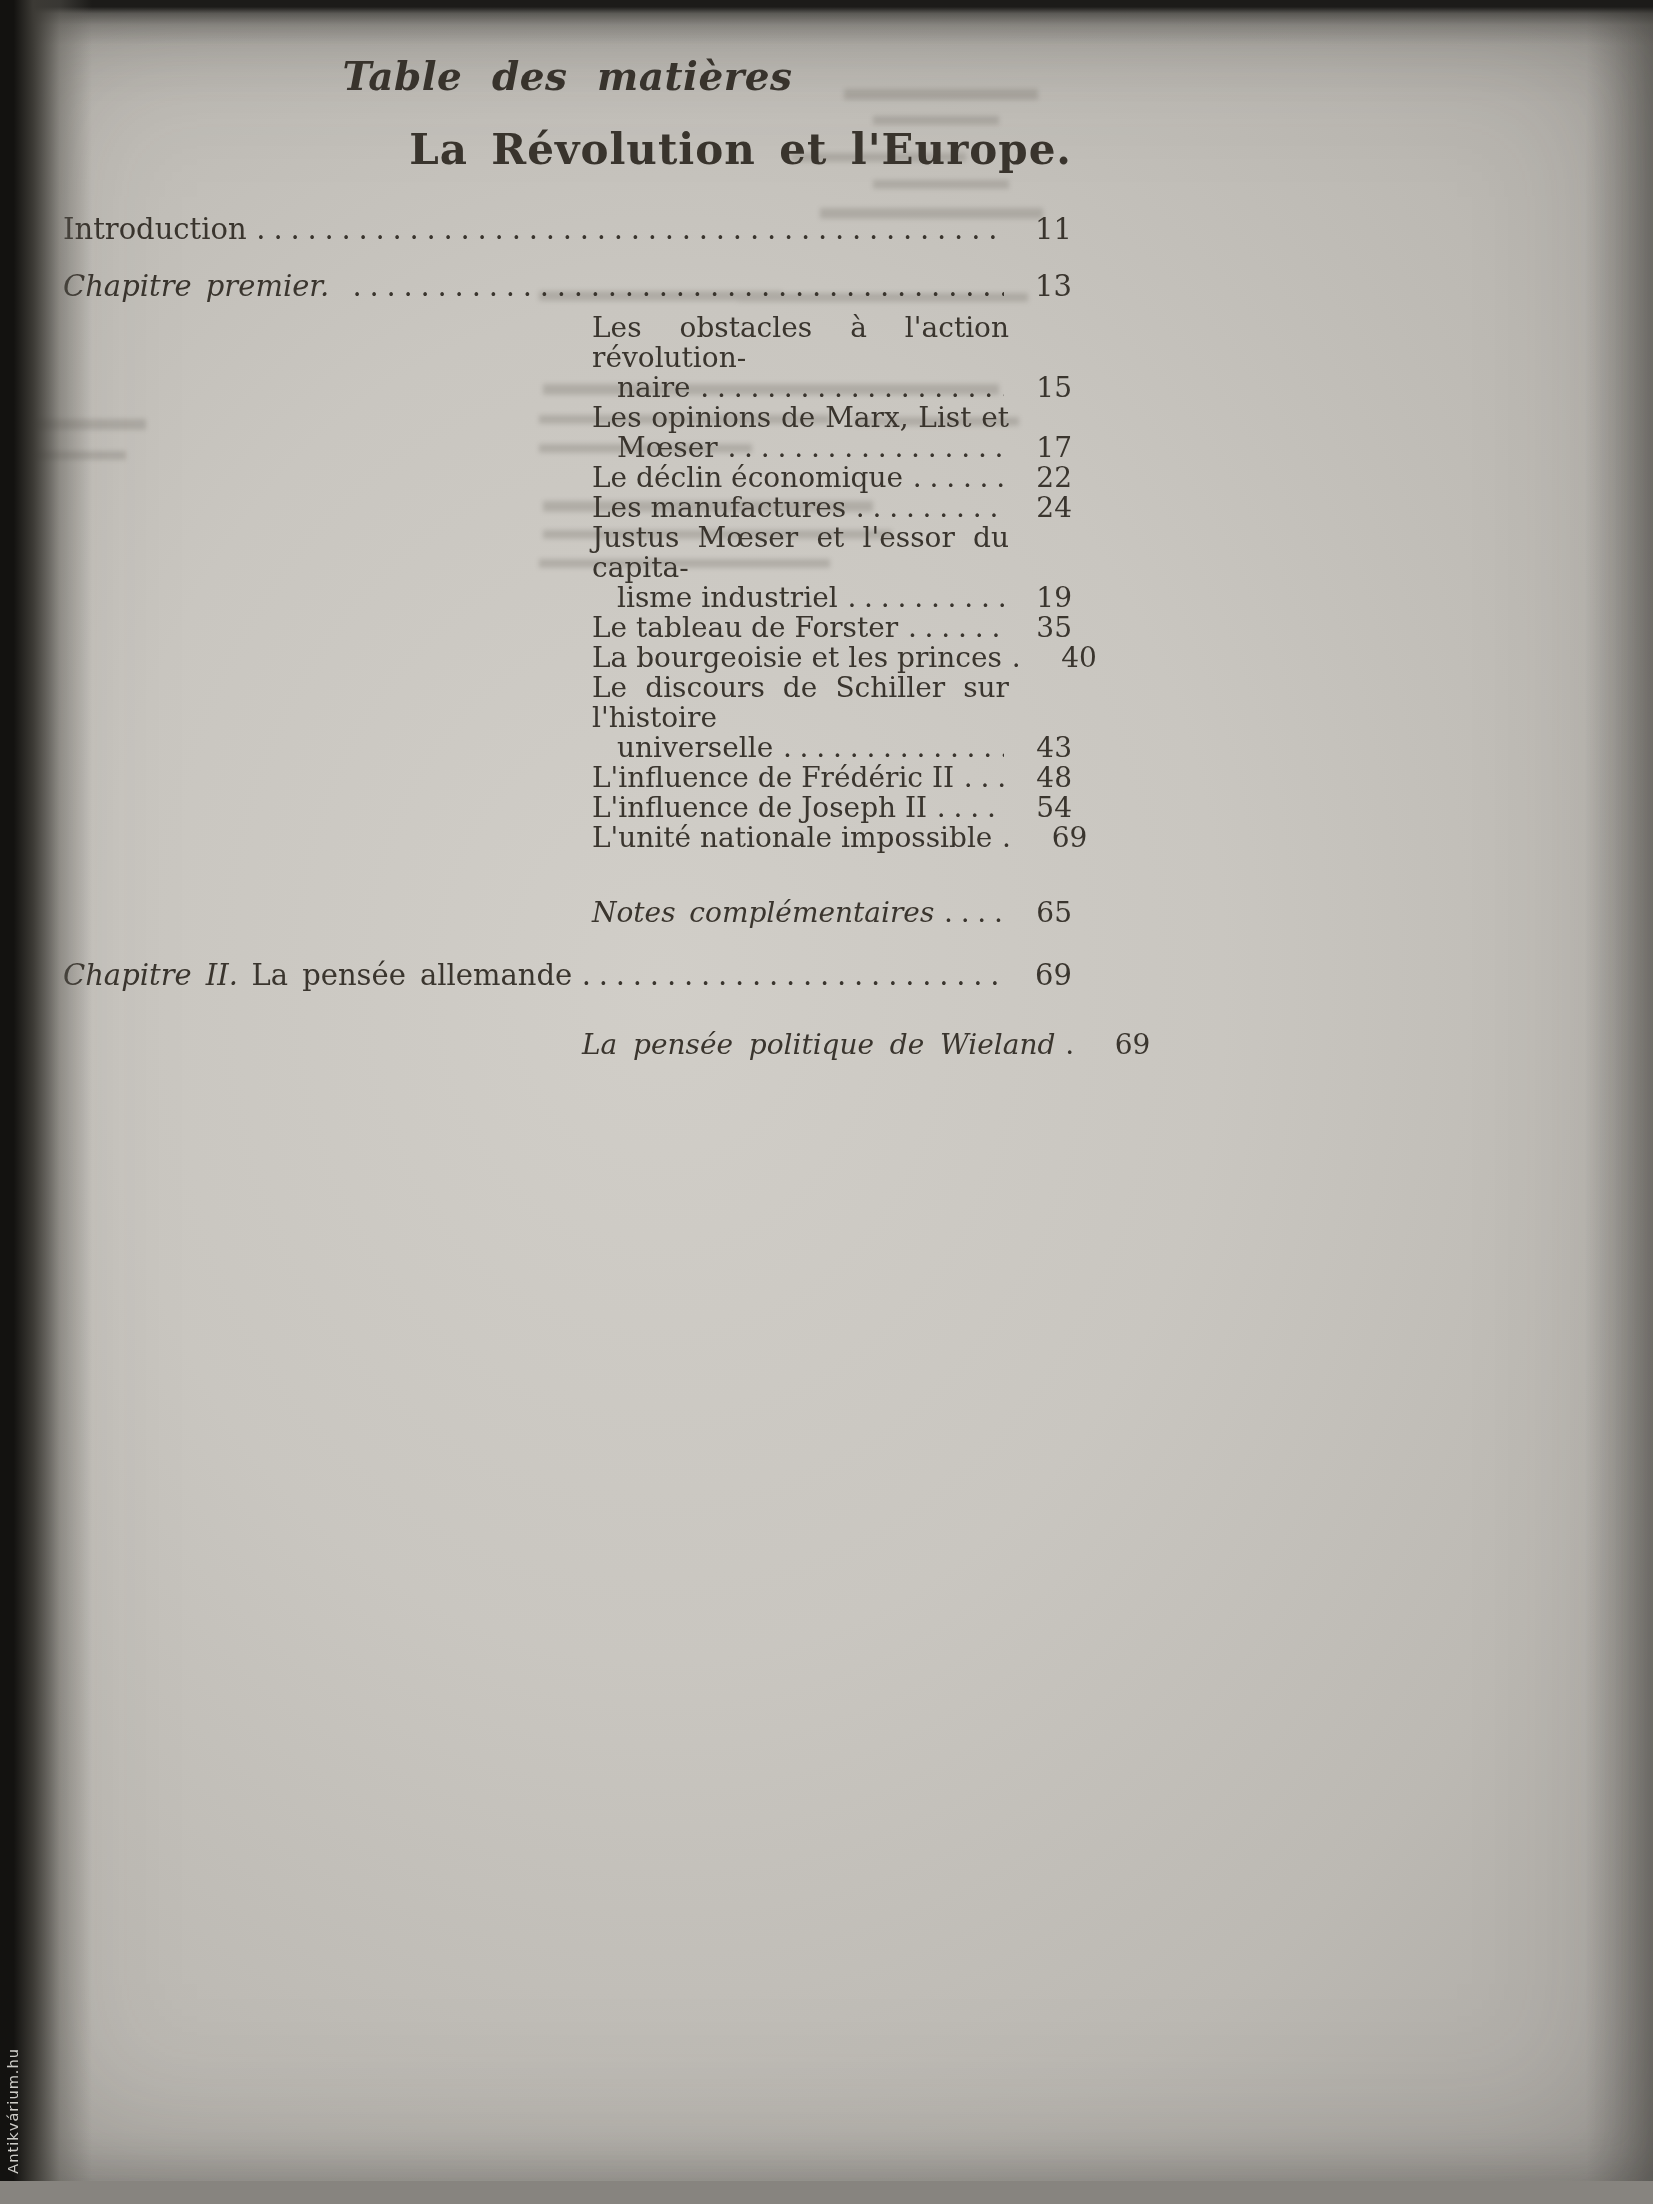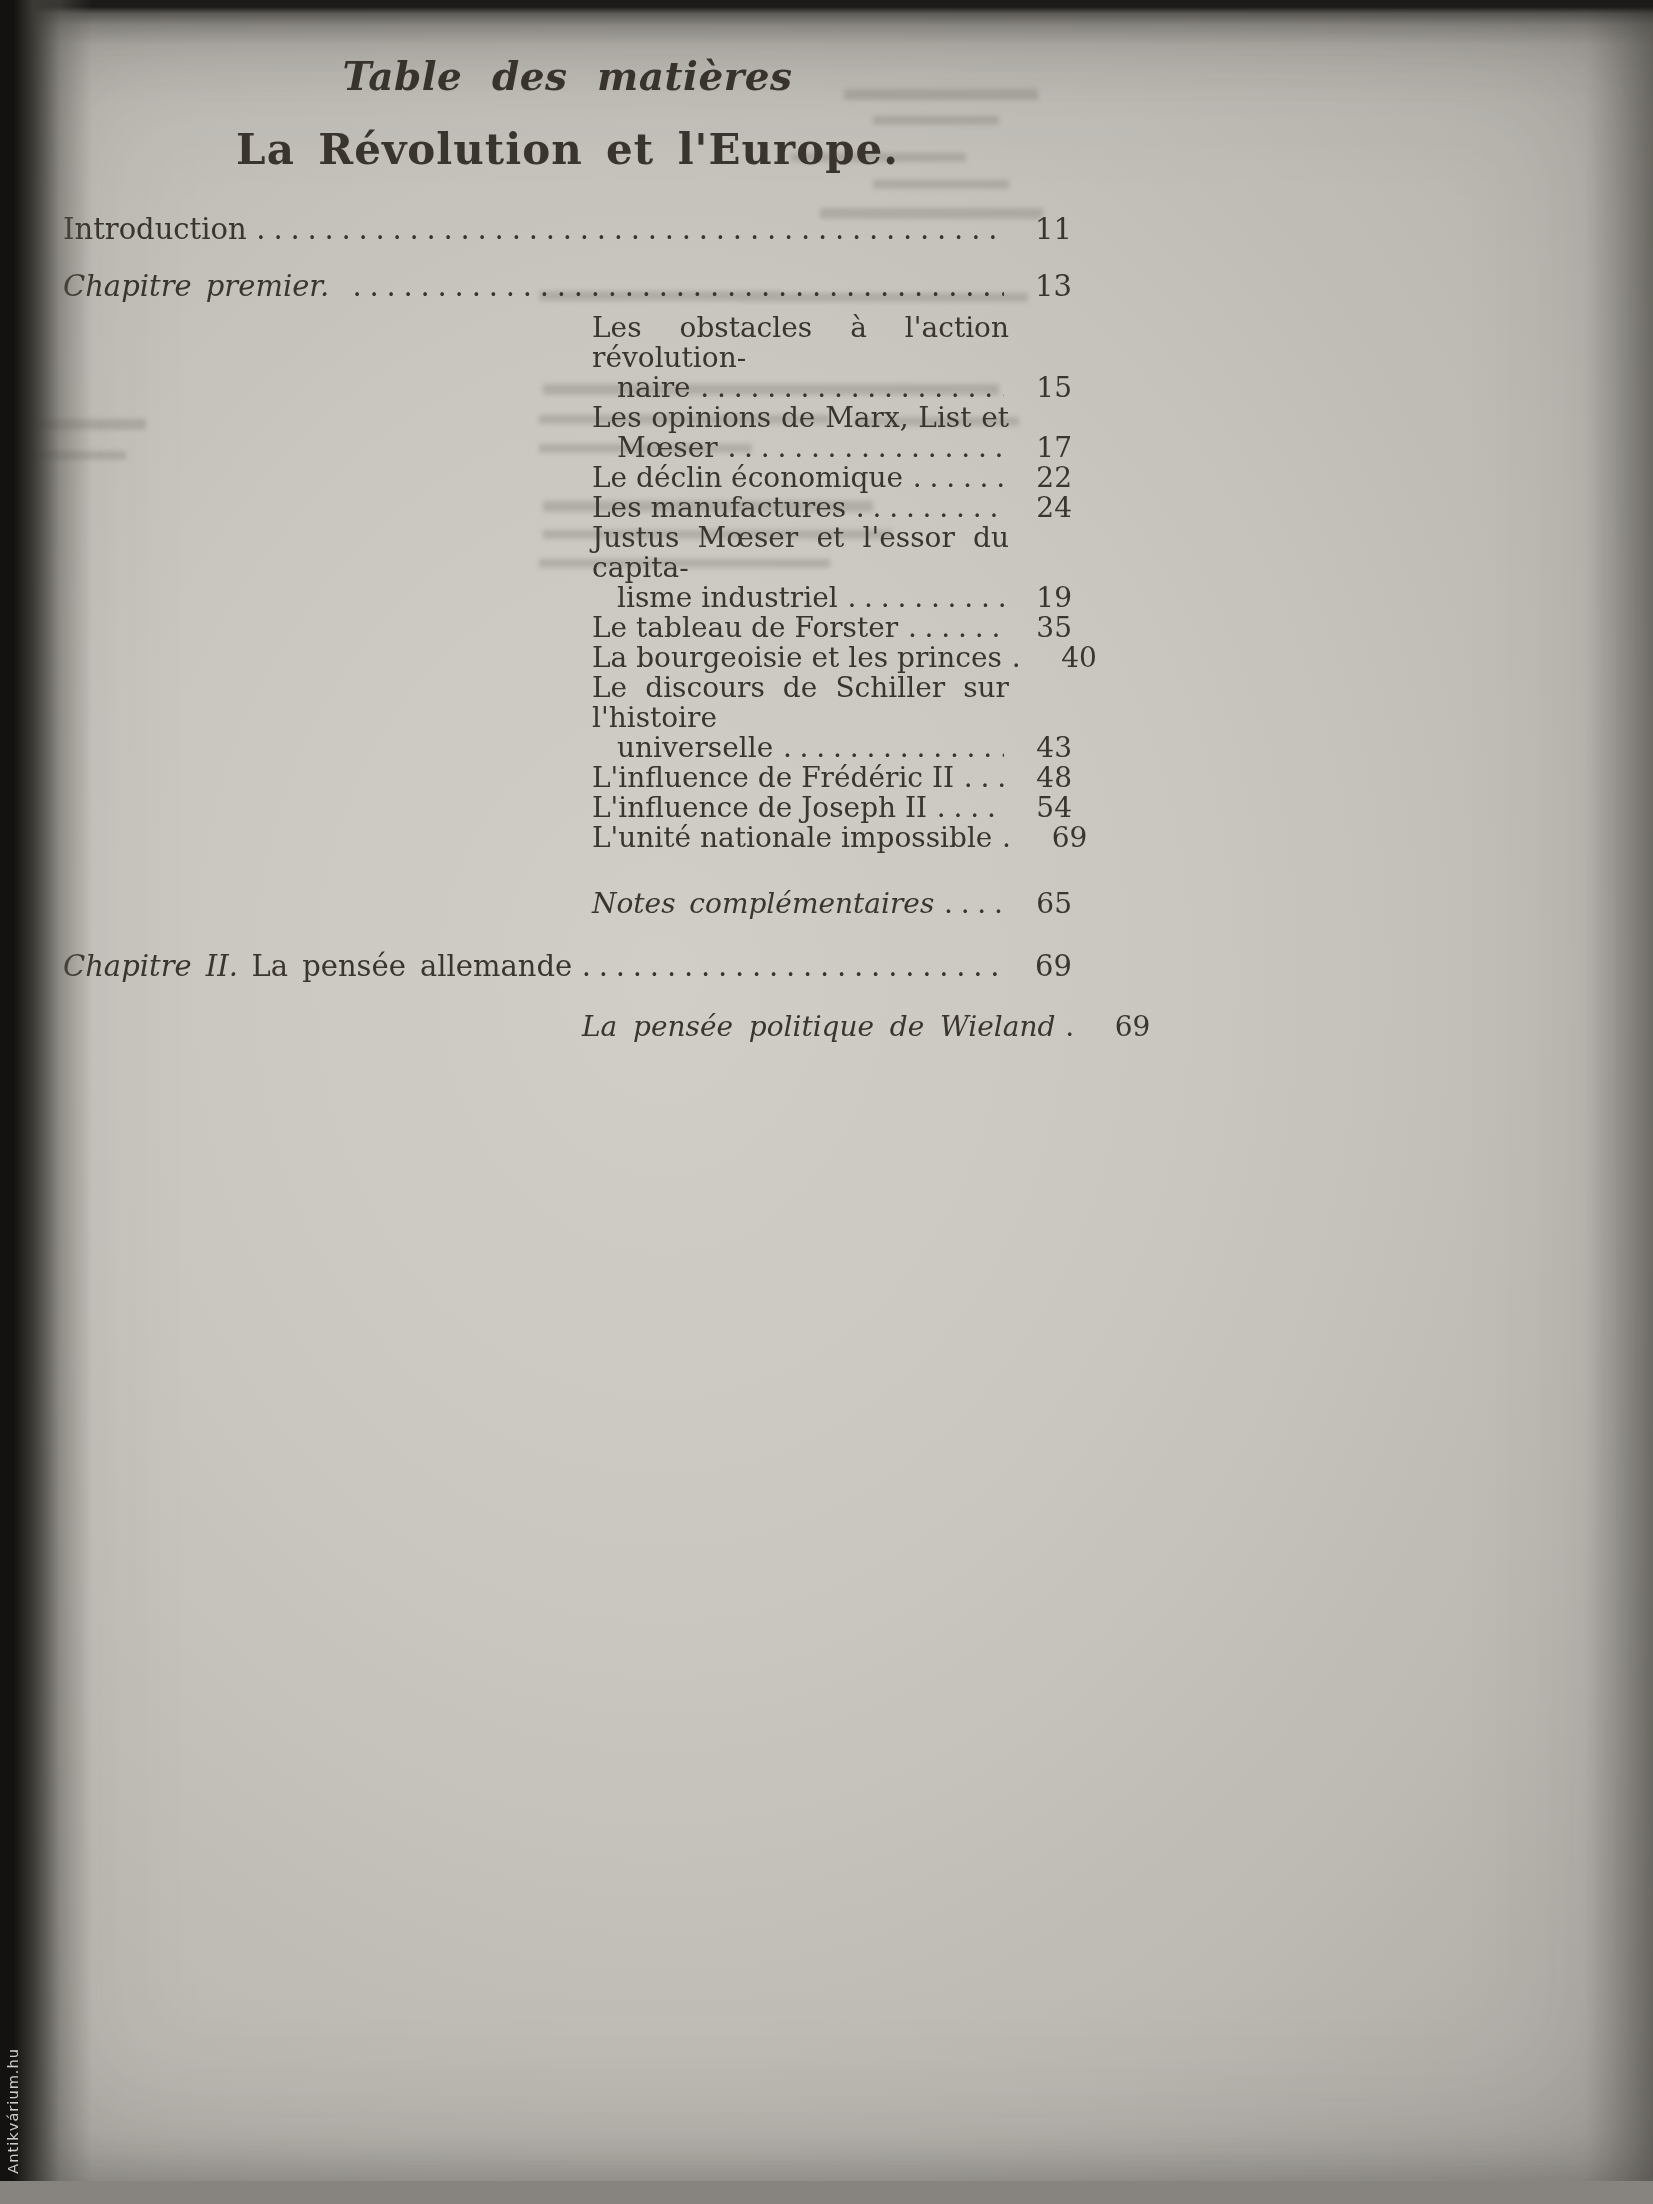--- a/index.html
+++ b/index.html
@@ -37,30 +37,30 @@
       linear-gradient(#8f8b84,#8f8b84),linear-gradient(#8f8b84,#8f8b84),
       linear-gradient(#8f8b84,#8f8b84),linear-gradient(#8f8b84,#8f8b84);
     background-size:194px 10.7px,126px 8.7px,175px 8.7px,136px 8.7px,223px 10.7px,243px 9.7px,291px 8.7px,456px 10.7px,291px 8.7px,165px 8.7px,213px 8.7px,146px 10.7px,126px 8.7px,330px 10.7px,349px 8.7px,291px 8.7px;
     background-position:844px 89px,873px 116px,791px 153px,873px 180px,820px 208px,539px 291px,737px 293px,543px 384px,539px 415px,854px 417px,539px 444px,0px 419px,0px 451px,543px 501px,543px 530px,539px 559px;}
   
   .page-content{position:absolute;left:63px;top:0;width:1009px;z-index:3;}
   .title{margin:53px 0 0 0;text-align:center;font-style:italic;font-weight:600;
     font-size:39px;line-height:47px;word-spacing:15.5px;letter-spacing:0.5px;}
   .tome{margin-top:470px;text-align:center;font-style:italic;font-weight:600;
     font-size:35px;line-height:43px;word-spacing:9.7px;}
-  .volume{margin-top:25px;text-align:center;font-weight:bold;
+  .volume{margin-top:25px;text-align:right;font-weight:bold;
     font-size:42px;line-height:50px;word-spacing:7.8px;letter-spacing:1px;}
   .toc{margin-top:35px;font-size:28px;}
   .trow{display:flex;align-items:baseline;}
   .trow.main{font-size:29px;line-height:39px;}
   .ch1{margin-top:17.5px;word-spacing:4.9px;}
   .ch2{margin-top:27px;word-spacing:4.9px;}
   .prefix{font-style:italic;margin-right:13.6px;white-space:nowrap;}
   .tlabel{white-space:nowrap;}
-  .it .tlabel, .it-row .tlabel{font-style:italic;}
+  .it .tlabel, .it-row .tlabel{font-style:italic;margin-top:9px;}
   .leader{flex:1;min-width:13.6px;overflow:hidden;white-space:nowrap;
     letter-spacing:7.8px;padding:0 3.9px 0 9.7px;}
   .leader::after{content:"........................................................................................................................";}
   .page{flex:none;width:62px;text-align:right;padding-left:5.8px;}
   .subs{margin-left:529px;margin-top:7.8px;}
   .subs .trow,.subs .jline{line-height:30px;}
   .jline{width:417px;text-align:justify;text-align-last:justify;}
   .cont{padding-left:25px;}
   .notes{margin-left:529px;margin-top:35px;line-height:32px;word-spacing:4.9px;}
   .wieland{margin-left:519px;margin-top:25px;line-height:32px;word-spacing:6.8px;align-items:flex-end;}

